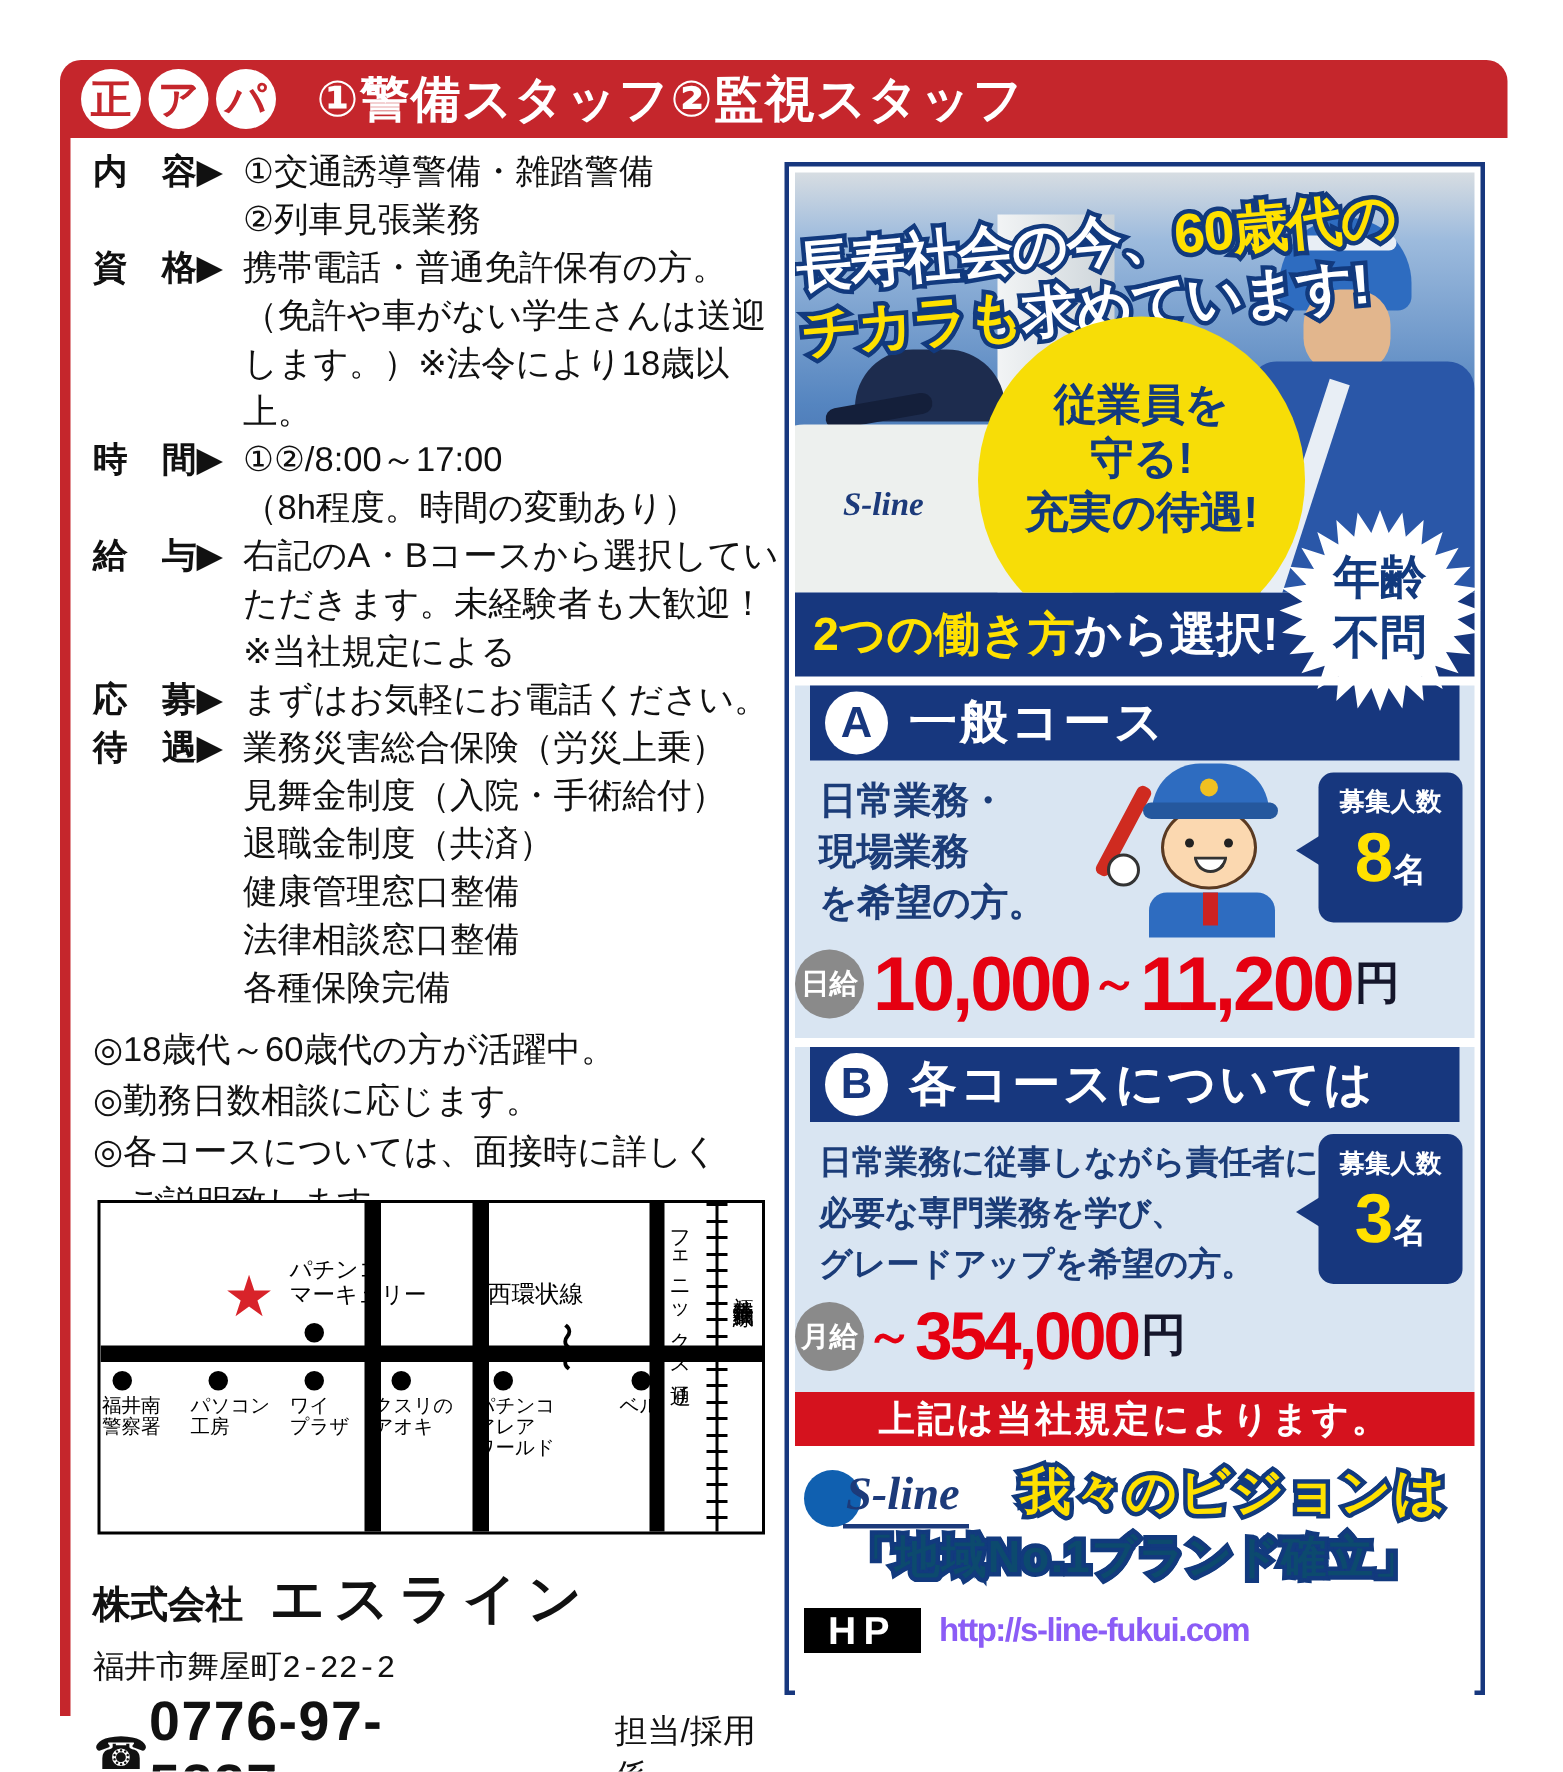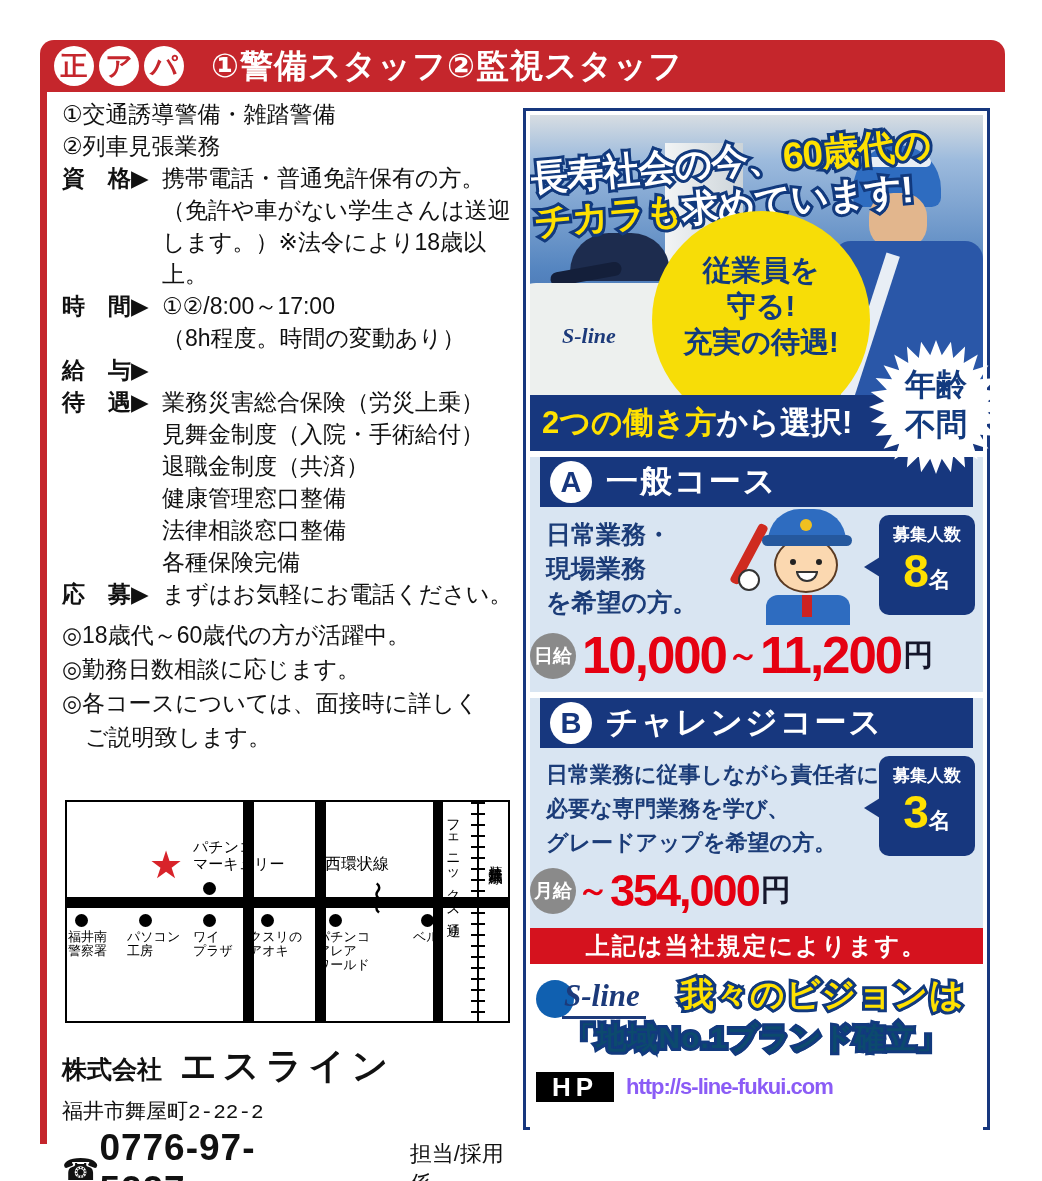--- a/index.html
+++ b/index.html
@@ -73,21 +73,21 @@
   .headline .yellow { color:#ffe100; }
   .promo-circle { position:absolute; left:122px; top:96px; width:218px; height:218px; border-radius:50%;
     background:#f7dd07; display:flex; align-items:center; justify-content:center; }
   .promo-circle span { color:#123a7e; font-weight:bold; font-size:29px; line-height:36px;
     text-align:center; white-space:pre-line; margin-bottom:28px; }
 
   .select-bar { width:453px; height:56px; background:#17377e; display:flex; align-items:center; padding-left:12px; }
   .select-bar .yellow { color:#ffe100; font-size:31px; font-weight:bold; }
   .select-bar .white { color:#fff; font-size:31px; font-weight:bold; }
 
-  .age-badge { position:absolute; left:342px; top:228px; width:136px; height:136px; z-index:5; }
+  .age-badge { position:absolute; left:326px; top:228px; width:136px; height:136px; z-index:5; }
   .age-badge svg { position:absolute; left:0; top:0; }
   .age-text { position:absolute; left:0; top:26px; width:136px; text-align:center; color:#123a7e;
     font-weight:bold; font-size:31px; line-height:40px; }
 
   .course { width:453px; background:#d9e5f2; position:relative; }
   .course-a { height:235px; } .course-b { height:230px; }
   .course-head { margin:6px 10px 0; height:50px; background:#17377e; display:flex; align-items:center; padding-left:10px; }
   .course-letter { width:42px; height:42px; border-radius:50%; background:#fff; color:#17377e;
     font-weight:bold; font-size:29px; display:flex; align-items:center; justify-content:center; }
   .course-title { color:#fff; font-weight:bold; font-size:32px; margin-left:14px; letter-spacing:2px; }
@@ -133,49 +133,53 @@
 <header class="ad-header">
   <span class="badge">正</span>
   <span class="badge">ア</span>
   <span class="badge">パ</span>
   <h1 class="ad-title">①警備スタッフ②監視スタッフ</h1>
 </header>
 <div class="left-border"></div>
 
 <section class="left-col">
   <div class="detail-row">
+    <span class="detail-label">内　容▶</span>
     <span class="detail-content">①交通誘導警備・雑踏警備
 ②列車見張業務</span>
   </div>
   <div class="detail-row">
     <span class="detail-label">資　格▶</span>
     <span class="detail-content">携帯電話・普通免許保有の方。
 （免許や車がない学生さんは送迎
 します。）※法令により18歳以上。</span>
   </div>
   <div class="detail-row">
     <span class="detail-label">時　間▶</span>
     <span class="detail-content">①②/8:00～17:00
 （8h程度。時間の変動あり）</span>
   </div>
   <div class="detail-row">
     <span class="detail-label">給　与▶</span>
+    <span class="detail-content">右記のA・Bコースから選択してい
+ただきます。未経験者も大歓迎！
+※当社規定による</span>
+  </div>
+  <div class="detail-row">
+    <span class="detail-label">応　募▶</span>
+    <span class="detail-content">まずはお気軽にお電話ください。</span>
   </div>
   <div class="detail-row">
     <span class="detail-label">待　遇▶</span>
     <span class="detail-content">業務災害総合保険（労災上乗）
 見舞金制度（入院・手術給付）
 退職金制度（共済）
 健康管理窓口整備
 法律相談窓口整備
 各種保険完備</span>
-  </div>
-  <div class="detail-row">
-    <span class="detail-label">応　募▶</span>
-    <span class="detail-content">まずはお気軽にお電話ください。</span>
   </div>
   <div class="notes">◎18歳代～60歳代の方が活躍中。
 ◎勤務日数相談に応じます。
 ◎各コースについては、面接時に詳しく
 　ご説明致します。</div>
 </section>
 
 <div class="map">
   <div class="road-h"></div>
   <div class="road-v" style="left:176px;"></div>
@@ -297,21 +301,21 @@
       <span class="price-num">10,000</span>
       <span class="price-tilde">～</span>
       <span class="price-num" style="margin-left:0;">11,200</span>
       <span class="price-unit">円</span>
     </div>
   </div>
 
   <div class="course course-b">
     <div class="course-head">
       <span class="course-letter">B</span>
-      <span class="course-title">チャレンジコース</span>
+      <span class="course-title">各コースについては</span>
     </div>
     <div class="course-body">
       <span class="course-desc">日常業務に従事しながら責任者に
 必要な専門業務を学び、
 グレードアップを希望の方。</span>
       <div class="bubble">
         <div class="r-label">募集人数</div>
         <div><span class="r-num">3</span><span class="r-unit">名</span></div>
       </div>
     </div>

